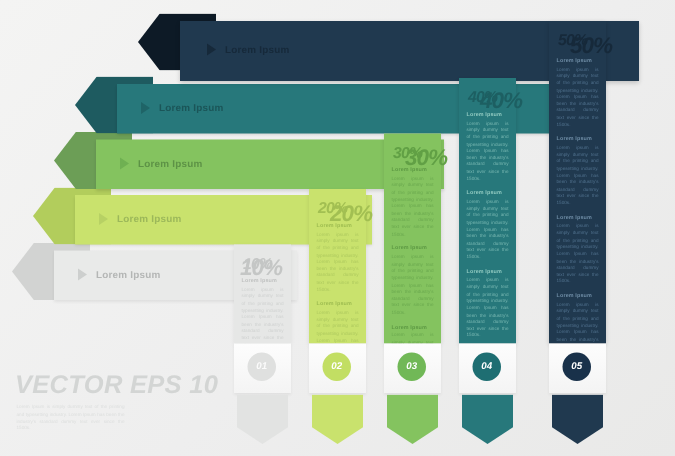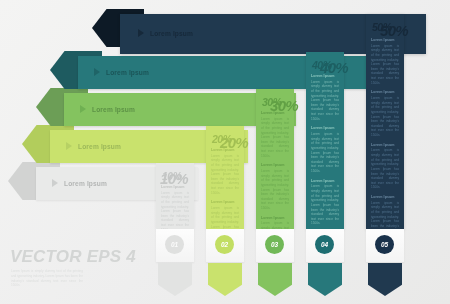--- a/index.html
+++ b/index.html
@@ -195,16 +195,16 @@
   <div class="circ" style="left:375px;top:235px;background:#19314a;">
     <span style="color:#ffffff;">05</span>
   </div>
 
   <div class="btnarrow" style="left:158px;top:263px;background:#e2e3e2;"></div>
   <div class="btnarrow" style="left:208px;top:263px;background:#c9e26d;"></div>
   <div class="btnarrow" style="left:258px;top:263px;background:#84c35f;"></div>
   <div class="btnarrow" style="left:308px;top:263px;background:#27787b;"></div>
   <div class="btnarrow" style="left:368px;top:263px;background:#20394f;"></div>
 
-  <div class="vec">VECTOR EPS 4</div>
+  <div class="vec">VECTOR EPS 10</div>
   <div class="vectxt">Lorem Ipsum is simply dummy text of the printing and typesetting industry. Lorem Ipsum has been the industry's standard dummy text ever since the 1500s.</div>
 
 </div>
 
 </body></html>

